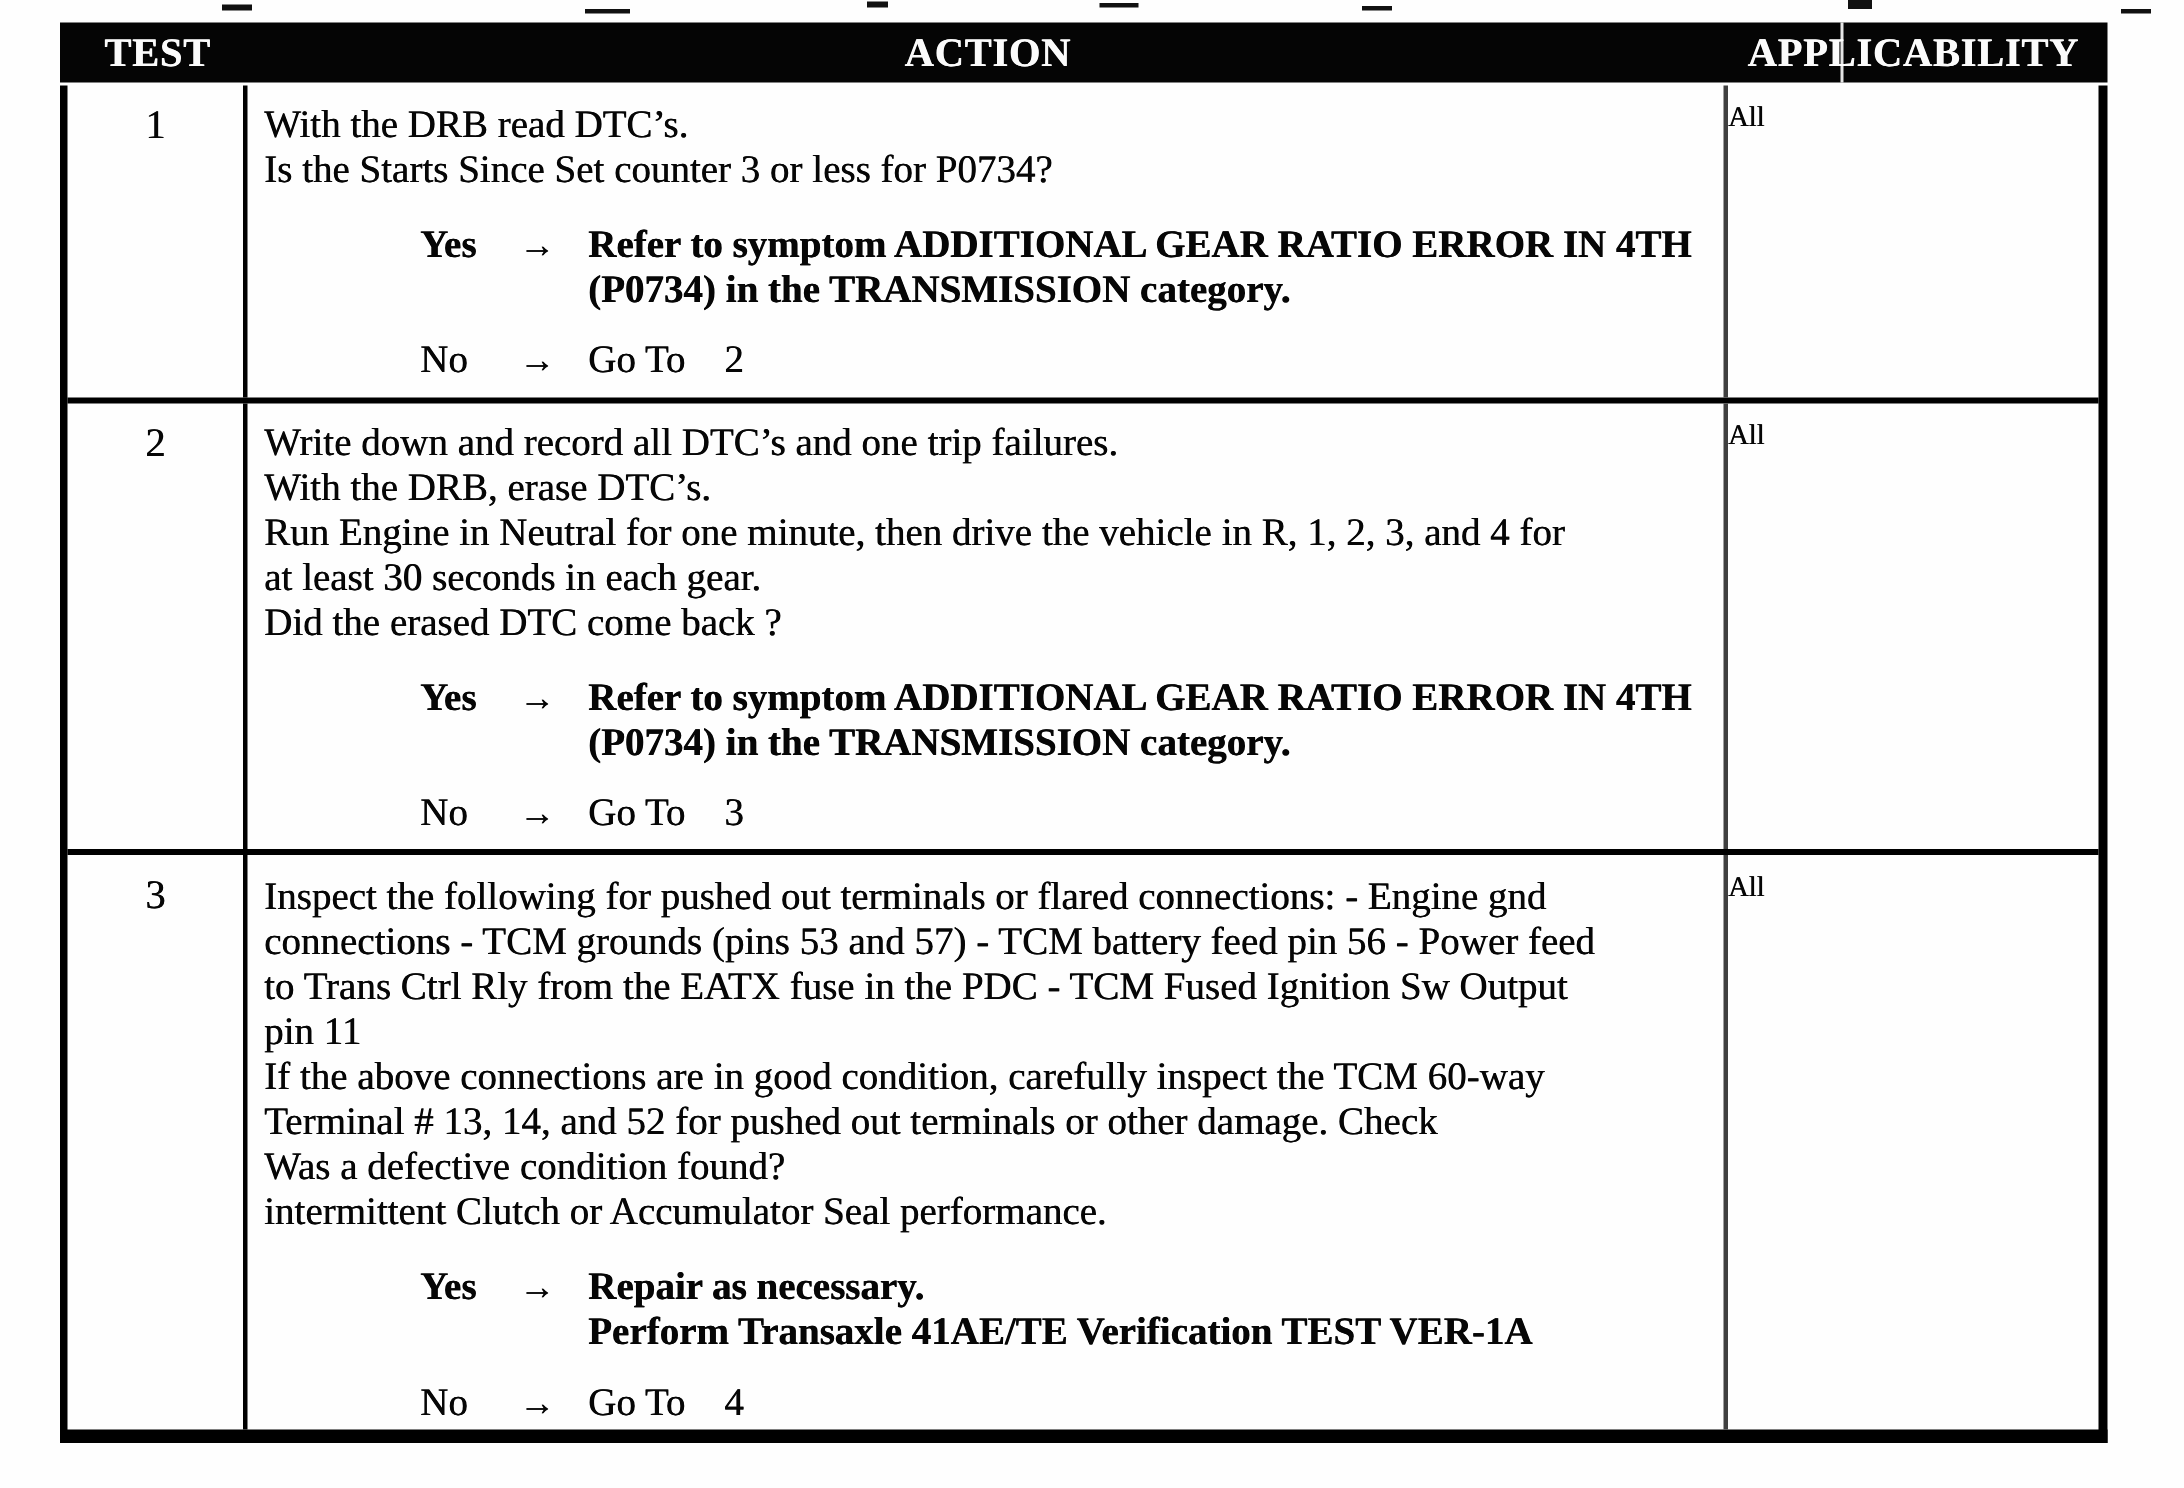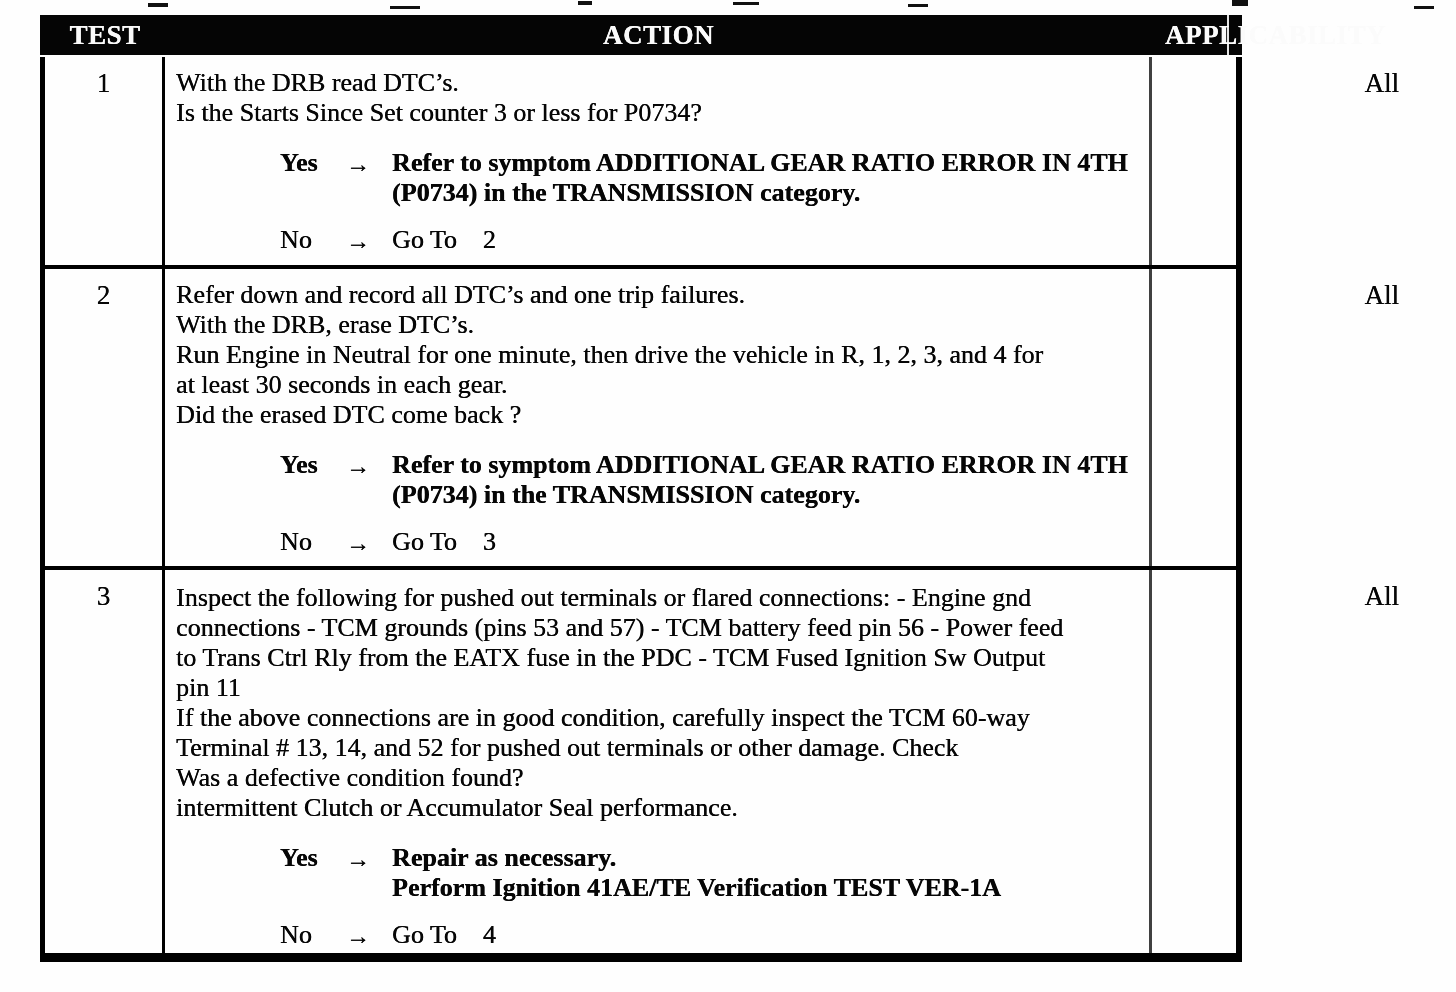--- a/index.html
+++ b/index.html
@@ -13,21 +13,21 @@
     background: #fefefe;
   }
 
   
   .noise { position: absolute; background: #111; }
 
   .doc-table {
     position: absolute;
     left: 40px;
     top: 15px;
-    width: 1202px;
+    width: 1365px;
   }
 
   
   .thead {
     position: relative;
     height: 40px;
     background: #050505;
     display: grid;
     grid-template-columns: 120px 987px 247px;
     padding-left: 5px;
@@ -74,23 +74,23 @@
     padding-top: 11px;
     font-size: 27px;
   }
   .cell-action {
     border-right: 3px solid #404040;
     padding: 11px 10px 0 11px;
     font-size: 26px;
     line-height: 30px;
   }
   .cell-applic {
-    text-align: right;
+    text-align: left;
     padding-top: 11px;
-    font-size: 27px;
+    font-size: 19px;
   }
 
   .ink { text-shadow: 0.35px 0.25px 0 #060606; }
 
   .ln {
     display: block;
     white-space: pre;
     height: 30px;
   }
 
@@ -149,21 +149,21 @@
               <span class="ln">Go To    2</span>
             </span>
           </div>
         </div>
         <div class="cell cell-applic ink">All</div>
       </div>
 
       <div class="trow r2 sep">
         <div class="cell cell-test ink">2</div>
         <div class="cell cell-action ink">
-          <span class="ln">Refer down and record all DTC’s and one trip failures.</span>
+          <span class="ln">Write down and record all DTC’s and one trip failures.</span>
           <span class="ln">With the DRB, erase DTC’s.</span>
           <span class="ln just">Run Engine in Neutral for one minute, then drive the vehicle in R, 1, 2, 3, and 4 for</span>
           <span class="ln">at least 30 seconds in each gear.</span>
           <span class="ln">Did the erased DTC come back ?</span>
           <div class="branch first">
             <span class="b-label">Yes</span>
             <span class="b-arrow">→</span>
             <span class="b-lines">
               <span class="ln">Refer to symptom ADDITIONAL GEAR RATIO ERROR IN 4TH</span>
               <span class="ln">(P0734) in the TRANSMISSION category.</span>
@@ -189,21 +189,21 @@
           <span class="ln">pin 11</span>
           <span class="ln just">If the above connections are in good condition, carefully inspect the TCM 60-way</span>
           <span class="ln just">Terminal # 13, 14, and 52 for pushed out terminals or other damage. Check</span>
           <span class="ln">Was a defective condition found?</span>
           <span class="ln">intermittent Clutch or Accumulator Seal performance.</span>
           <div class="branch first">
             <span class="b-label">Yes</span>
             <span class="b-arrow">→</span>
             <span class="b-lines">
               <span class="ln">Repair as necessary.</span>
-              <span class="ln">Perform Ignition 41AE/TE Verification TEST VER-1A</span>
+              <span class="ln">Perform Transaxle 41AE/TE Verification TEST VER-1A</span>
             </span>
           </div>
           <div class="branch">
             <span class="b-label">No</span>
             <span class="b-arrow">→</span>
             <span class="b-lines">
               <span class="ln">Go To    4</span>
             </span>
           </div>
         </div>

